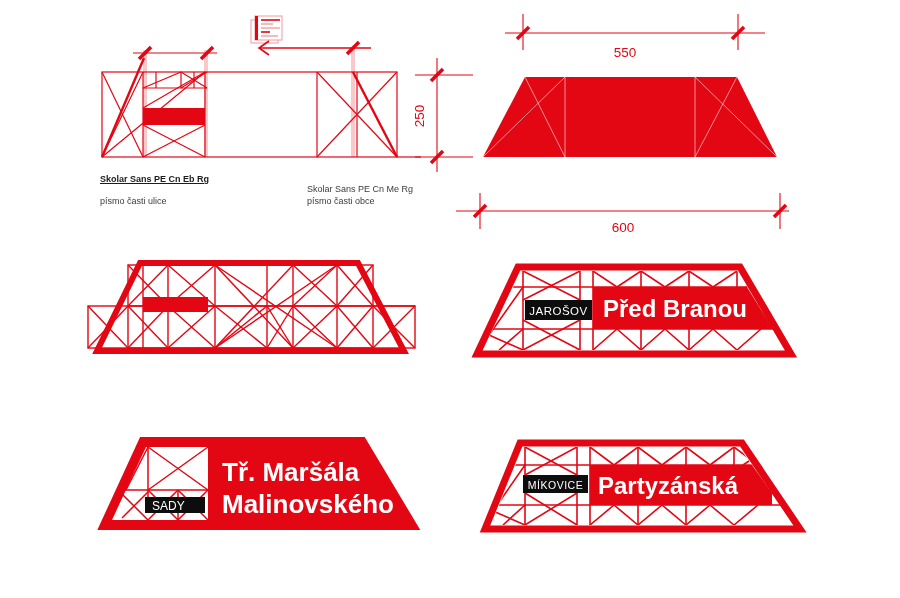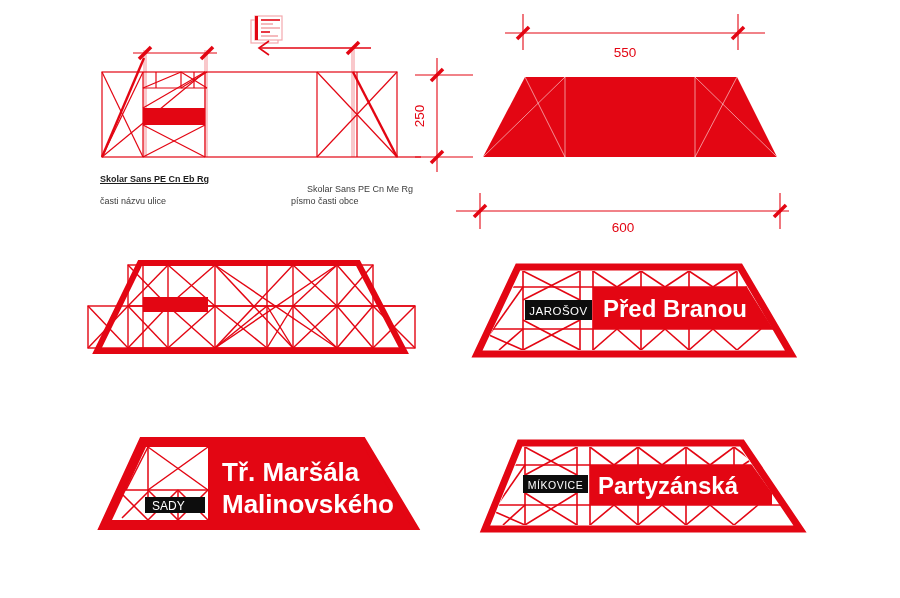--- a/index.html
+++ b/index.html
@@ -282,17 +282,17 @@
         <rect x="105" y="22" width="182" height="40" fill="#e30613"></rect>
       </g>
       <polygon points="35,0 257,0 315,86 0,86" fill="none" stroke="#e30613" stroke-width="7"></polygon>
       <rect x="38" y="32" width="65" height="18" fill="#0d0d0d"></rect>
       <text class="district-txt small" x="70.5" y="45.5" text-anchor="middle">MÍKOVICE</text>
       <text class="street-txt" x="183" y="51" text-anchor="middle">Partyzánská</text>
     </g>
   </svg>
 
   <div class="note bold" style="left:100px;top:174px;">Skolar Sans PE Cn Eb Rg</div>
-  <div class="note" style="left:100px;top:196px;">časti názvu ulice</div>
+  <div class="note" style="left:100px;top:196px;">písmo časti ulice</div>
   <div class="note" style="left:307px;top:184px;">Skolar Sans PE Cn Me Rg</div>
-  <div class="note" style="left:291px;top:196px;">písmo časti obce</div>
+  <div class="note" style="left:307px;top:196px;">písmo časti obce</div>
 
 </div>
 
 </body></html>

